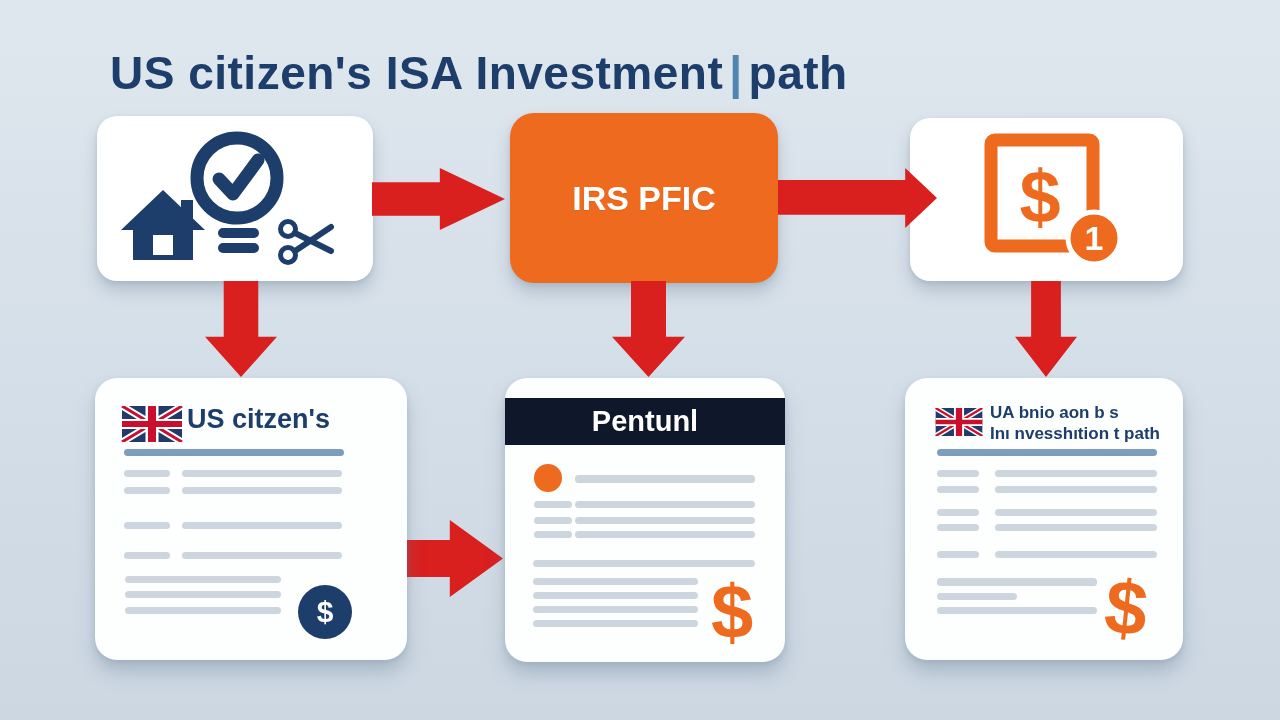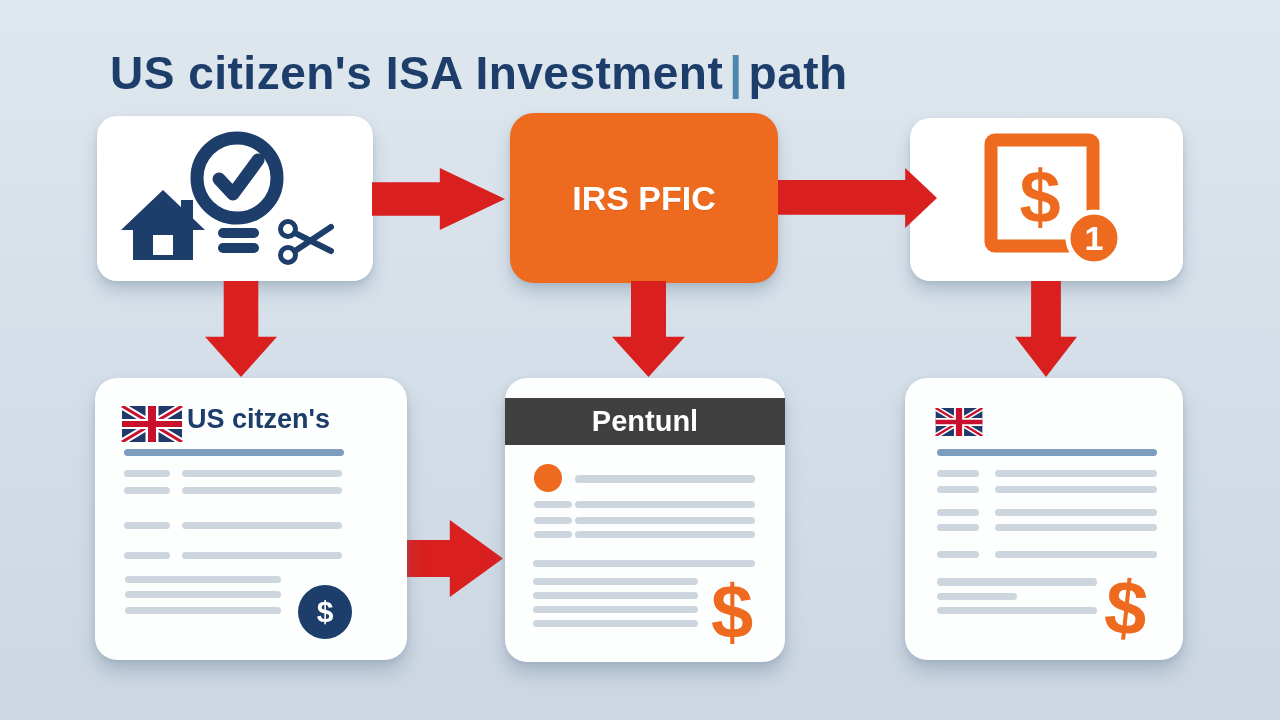--- a/index.html
+++ b/index.html
@@ -40,21 +40,21 @@
   .dollar-big{
     position:absolute;color:#ee6a1e;font-weight:bold;font-size:76px;line-height:76px;
     font-family:"Liberation Sans",sans-serif;
   }
   .navy-circle{
     position:absolute;background:#1d3d6a;border-radius:50%;
     display:flex;align-items:center;justify-content:center;
     color:#fff;font-weight:bold;
   }
   .band{
-    position:absolute;left:0;right:0;background:#404040;color:#fff;
+    position:absolute;left:0;right:0;background:#0f172a;color:#fff;
     display:flex;align-items:center;justify-content:center;
     font-weight:bold;font-size:29px;text-shadow:0 1px 1px rgba(0,0,0,.08);
   }
   .bullet{position:absolute;background:#ee6a1e;border-radius:50%;}
   svg{display:block;}
 </style>
 </head>
 <body>
 
 <div class="abs page-title">
@@ -160,20 +160,24 @@
 <div class="abs card" style="left:905px;top:378px;width:278px;height:282px;">
   <svg class="abs" style="left:30px;top:30px;" width="48" height="28" viewBox="0 0 60 36">
     <rect width="60" height="36" fill="#1f3a6b"></rect>
     <path d="M0 0 L60 36 M60 0 L0 36" stroke="#fff" stroke-width="7"></path>
     <path d="M0 0 L60 36 M60 0 L0 36" stroke="#c8102e" stroke-width="3"></path>
     <path d="M30 0 V36" stroke="#fff" stroke-width="13"></path>
     <path d="M0 18 H60" stroke="#fff" stroke-width="10"></path>
     <path d="M30 0 V36" stroke="#c8102e" stroke-width="8"></path>
     <path d="M0 18 H60" stroke="#c8102e" stroke-width="6"></path>
   </svg>
+  <div class="card-title" style="left:85px;top:24px;font-size:17px;line-height:21px;">
+    <div>UA bnio aon b s</div>
+    <div>Inı nvesshıtion t path</div>
+  </div>
   <div class="bar steel" style="left:32px;top:71px;width:220px;"></div>
   <div class="bar" style="left:32px;top:92px;width:42px;"></div>
   <div class="bar" style="left:90px;top:92px;width:162px;"></div>
   <div class="bar" style="left:32px;top:108px;width:42px;"></div>
   <div class="bar" style="left:90px;top:108px;width:162px;"></div>
   <div class="bar" style="left:32px;top:131px;width:42px;"></div>
   <div class="bar" style="left:90px;top:131px;width:162px;"></div>
   <div class="bar" style="left:32px;top:146px;width:42px;"></div>
   <div class="bar" style="left:90px;top:146px;width:162px;"></div>
   <div class="bar" style="left:32px;top:173px;width:42px;"></div>

